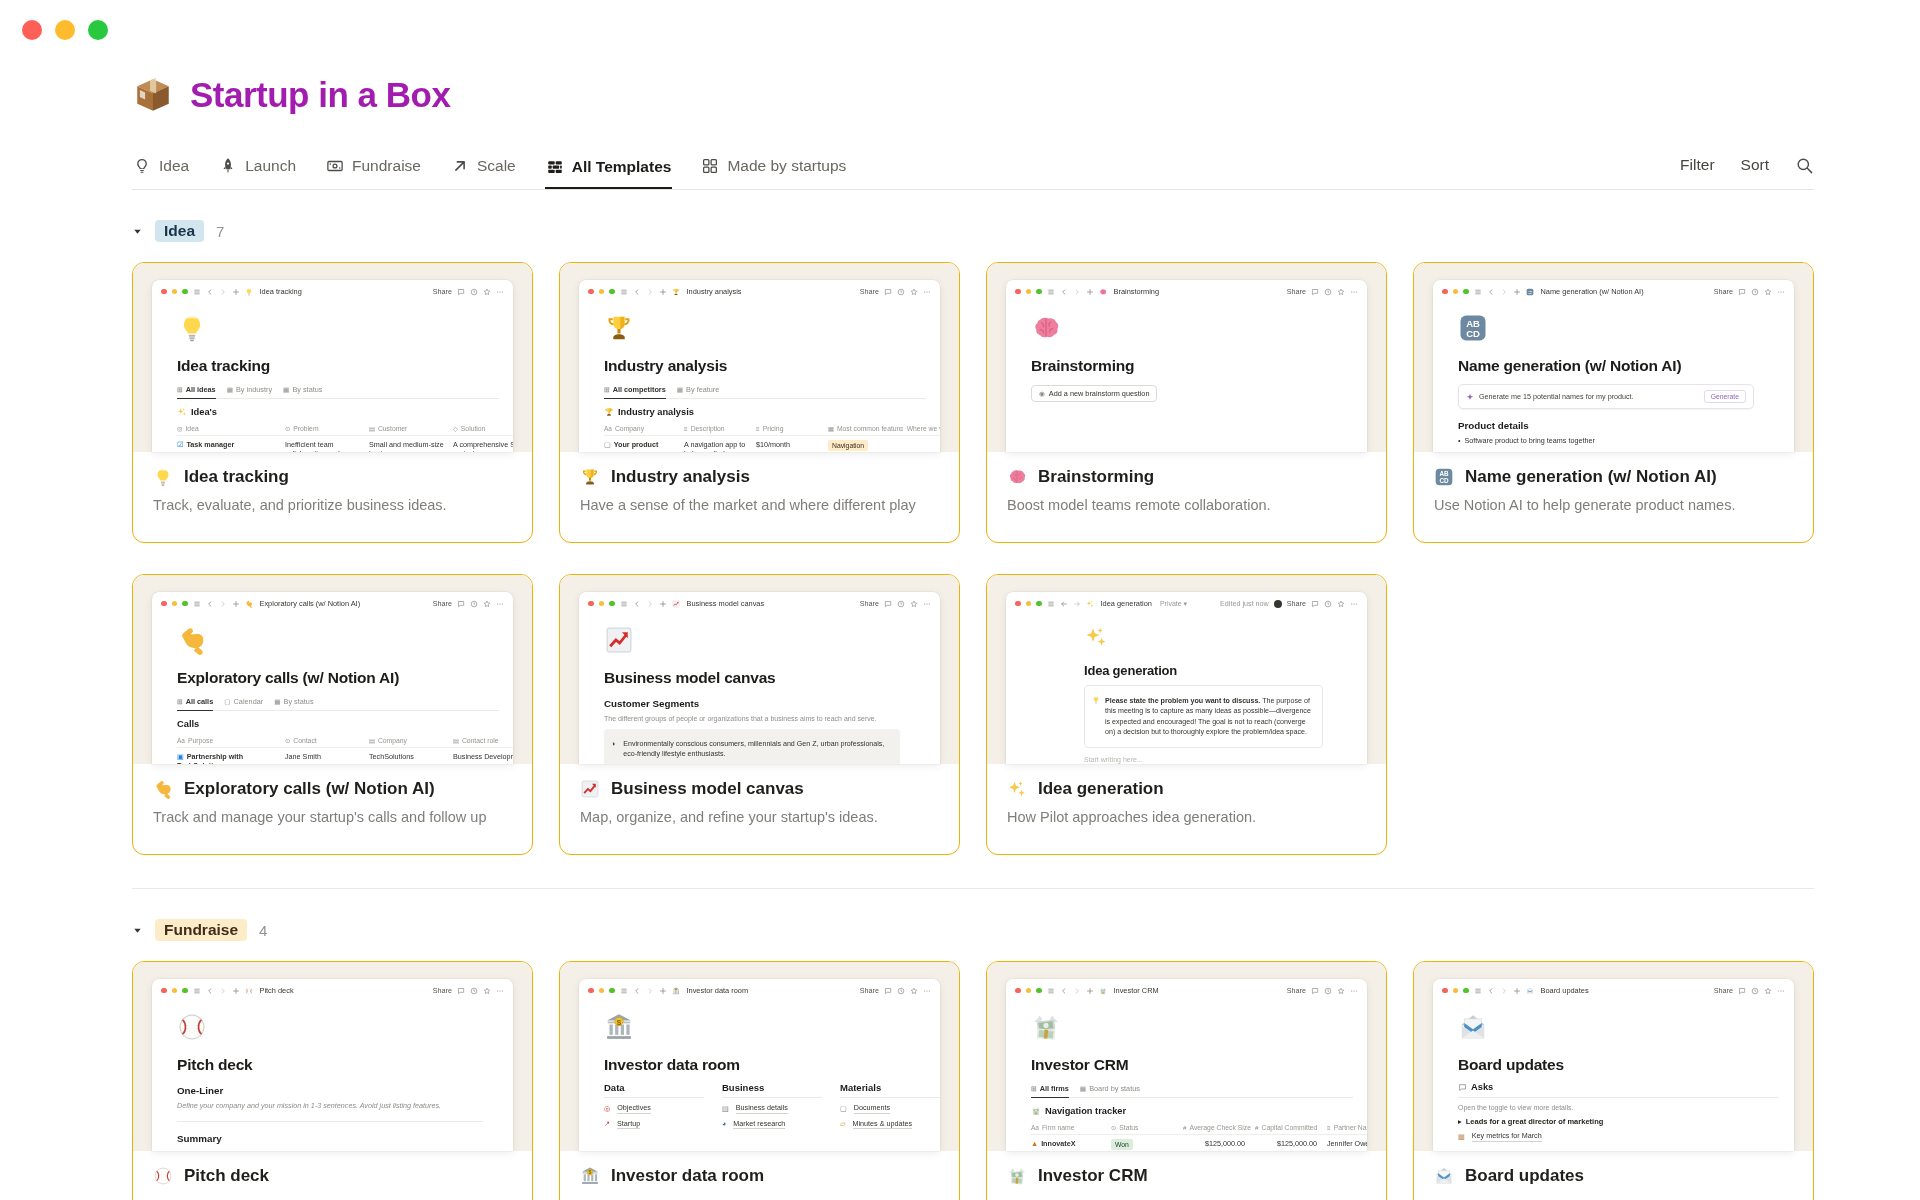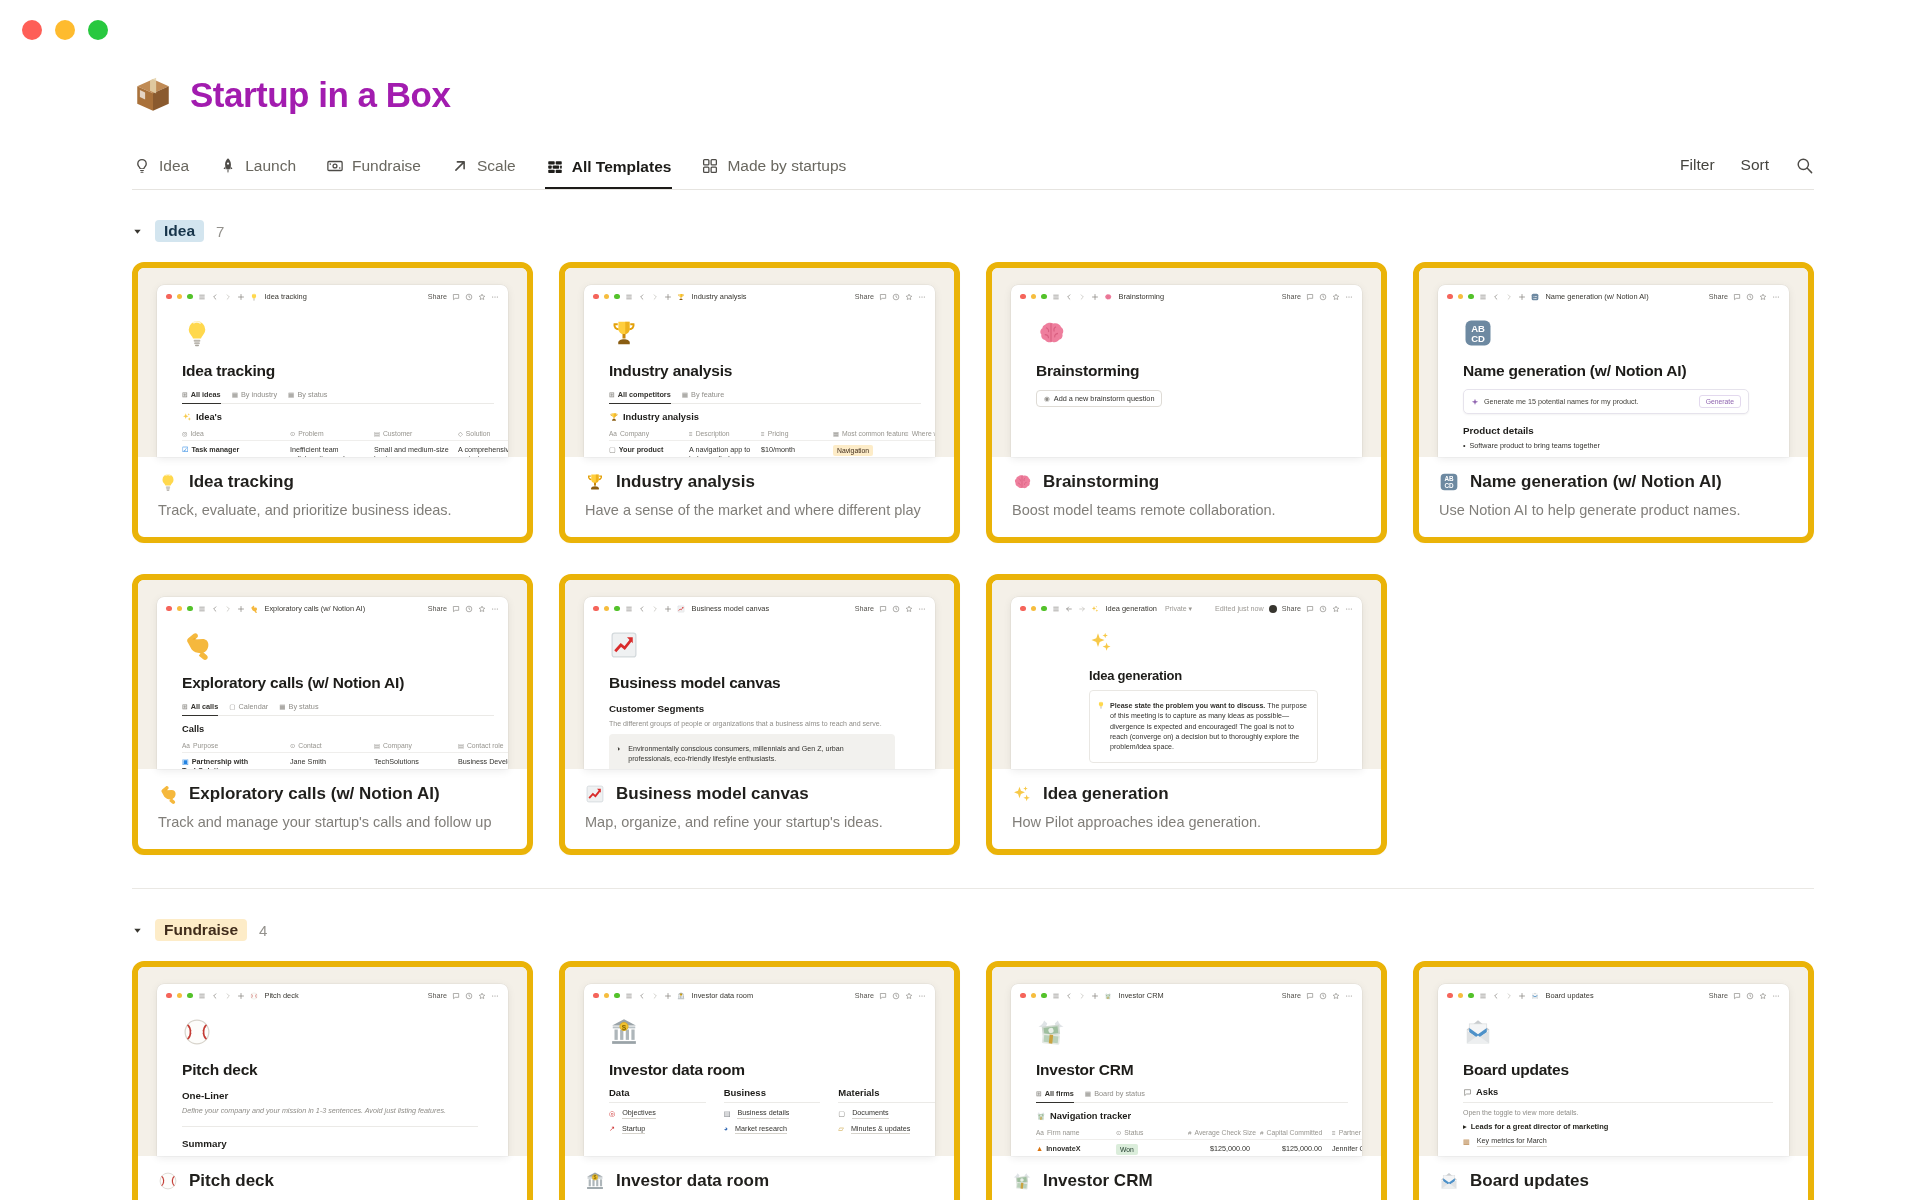--- a/index.html
+++ b/index.html
@@ -16,21 +16,21 @@
   .nav-tab{display:flex;align-items:center;gap:8px;font-size:15.5px;color:#69675f;padding:0 1px 14px;cursor:pointer;white-space:nowrap}
   .nav-tab.active{color:#1c1b18;font-weight:700;border-bottom:2.5px solid #1c1b18;padding-bottom:11.5px;margin-bottom:0}
   .nav-right{margin-left:auto;display:flex;align-items:flex-start;gap:26px;padding-bottom:14px;font-size:15.5px;color:#45443f}
   .nav-right span{cursor:pointer}
   .sec-head{display:flex;align-items:center;gap:12px;margin:30px 0 20px}
   .sec-caret{width:11px;height:11px;cursor:pointer}
   .sec-pill{padding:2px 9px;border-radius:4px;font-size:15.5px;font-weight:700}
   .sec-count{font-size:15px;color:#93918c}
   .sec-divider{border-top:1px solid #eae8e4;margin-top:33px}
   .grid{display:grid;grid-template-columns:repeat(4,1fr);gap:31px 26px}
-  .card{border:6px solid #eab308;border-radius:12px;background:#fff;overflow:hidden;height:281px;cursor:pointer;box-shadow:0 1px 2px rgba(0,0,0,.02)}
+  .card{border:1px solid #eab308;border-radius:12px;background:#fff;overflow:hidden;height:281px;cursor:pointer;box-shadow:0 1px 2px rgba(0,0,0,.02)}
   .preview{height:189px;background:#f4f0e8;padding:17px 19px 0}
   .mini{background:#fff;height:100%;border-radius:7px 7px 0 0;display:flex;flex-direction:column;overflow:hidden;
     box-shadow:0 0 0 .5px rgba(0,0,0,.06),0 2px 8px rgba(15,15,15,.08)}
   .m-chrome{display:flex;align-items:center;gap:5px;padding:7px 9px 5px;flex:none}
   .m-dot{width:5.5px;height:5.5px;border-radius:50%;flex:none}
   .m-title{font-size:7.4px;color:#37352f;margin-left:2px;white-space:nowrap}
   .m-badge{font-size:7px;color:#9b9893;margin-left:3px;white-space:nowrap}
   .m-right{margin-left:auto;display:flex;align-items:center;gap:5px;font-size:7.2px;color:#55534e;white-space:nowrap}
   .m-status{color:#9b9893}
   .m-avatar{width:8px;height:8px;border-radius:50%;background:#37352f}

